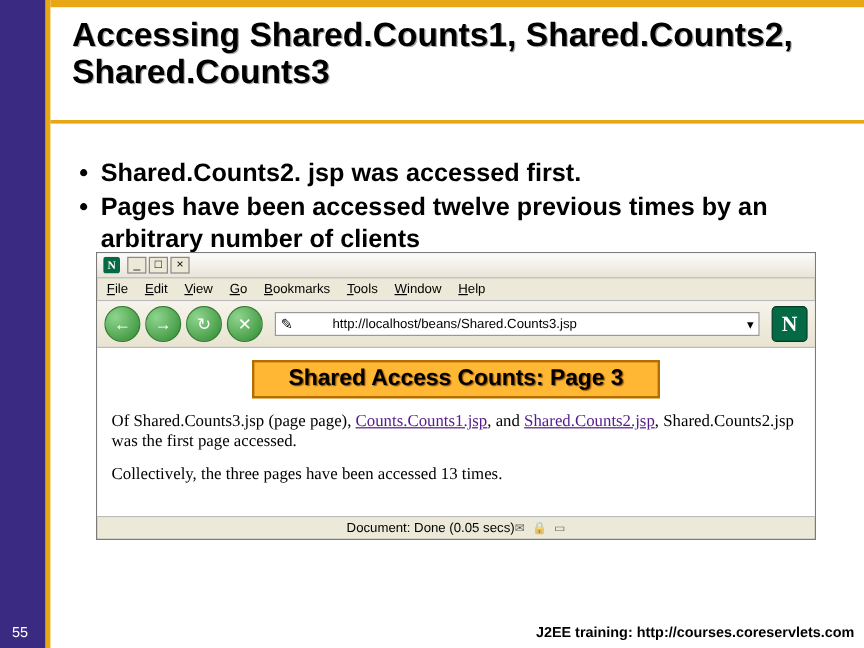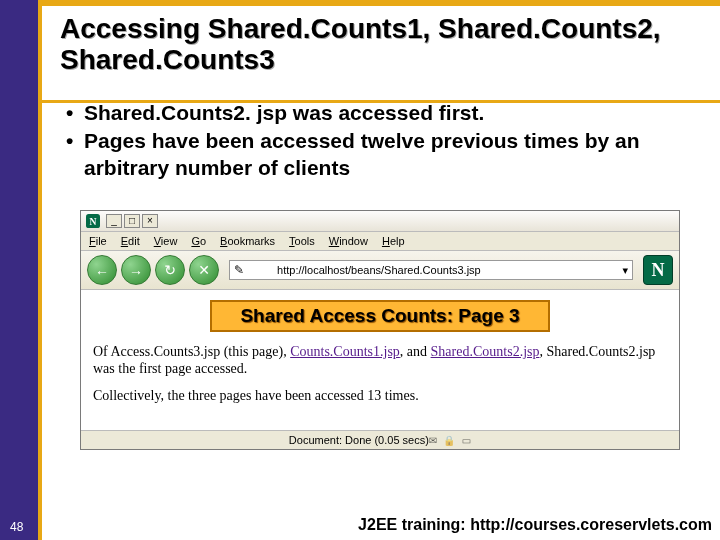--- a/index.html
+++ b/index.html
@@ -42,21 +42,21 @@
   }
   .title-underline {
     position: absolute;
     left: 42px; top: 100px;
     right: 0;
     height: 3px;
     background: #e8a815;
   }
   .bullets {
     position: absolute;
-    left: 66px; top: 100px;
+    left: 66px; top: 132px;
     width: 630px;
     font-size: 21px;
     font-weight: bold;
     color: #000;
     line-height: 1.25;
   }
   .bullets li { list-style: none; position: relative; padding-left: 18px; margin-bottom: 2px; }
   .bullets li::before {
     content: "•";
     position: absolute;
@@ -182,21 +182,21 @@
   .slide-num {
     position: absolute;
     left: 10px; bottom: 6px;
     color: #fff;
     font-size: 12px;
     background: #3a2a82;
   }
   .footer-text {
     position: absolute;
     right: 8px; bottom: 6px;
-    font-size: 16px;
+    font-size: 12px;
     font-weight: bold;
     color: #000;
   }
 </style>
 </head>
 <body>
 
 <div class="left-stripe"></div>
 <div class="top-bar"></div>
 
@@ -243,29 +243,29 @@
       <span>▾</span>
     </div>
     <div class="ns-logo">N</div>
   </div>
 
   <div class="page-content">
     <div style="text-align:center">
       <div class="page-heading">Shared Access Counts: Page 3</div>
     </div>
     <p>
-      <span>Of Access.Counts3.jsp (this page), </span><a href="#">Counts.Counts1.jsp</a><span>, and </span><a href="#">Shared.Counts2.jsp</a><span>, Shared.Counts2.jsp was the first page accessed.</span>
+      <span>Of Shared.Counts3.jsp (page page), </span><a href="#">Counts.Counts1.jsp</a><span>, and </span><a href="#">Shared.Counts2.jsp</a><span>, Shared.Counts2.jsp was the first page accessed.</span>
     </p>
     <p>Collectively, the three pages have been accessed 13 times.</p>
   </div>
 
   <div class="statusbar">
     <span>Document: Done (0.05 secs)</span>
     <span class="status-icons">
       <span>✉</span>
       <span>🔒</span>
       <span>▭</span>
     </span>
   </div>
 </div>
 
-<div class="slide-num">48</div>
+<div class="slide-num">55</div>
 <div class="footer-text">J2EE training: http://courses.coreservlets.com</div>
 
 </body></html>

